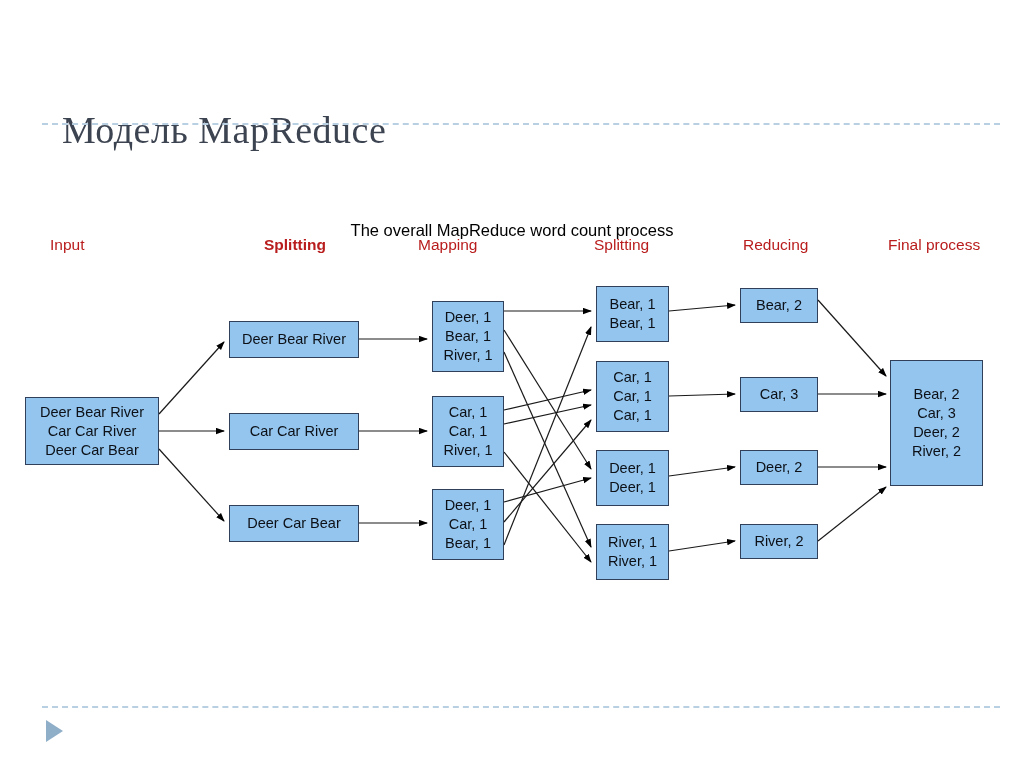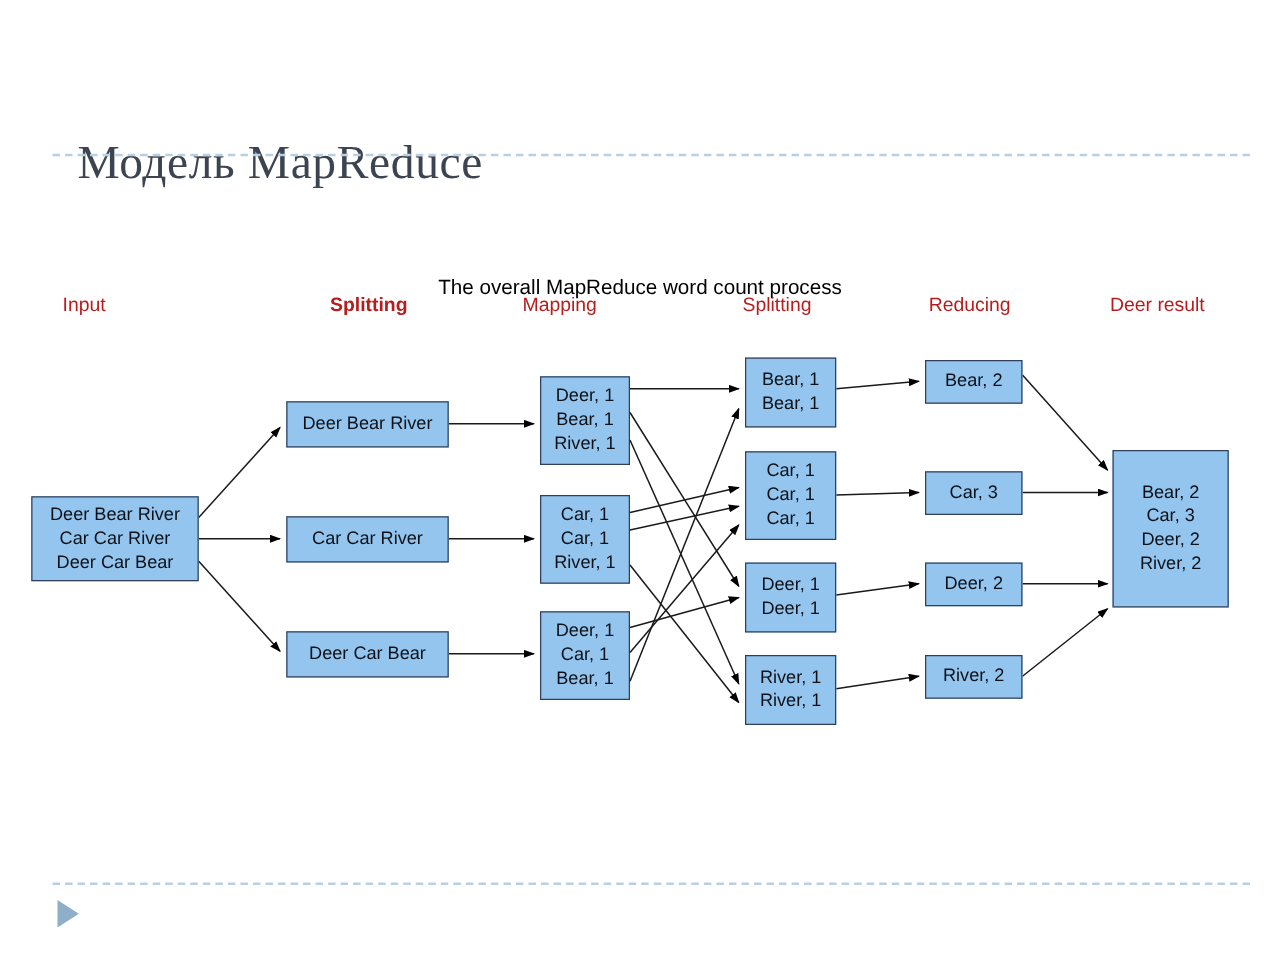--- a/index.html
+++ b/index.html
@@ -116,21 +116,21 @@
   <div id="title-rule" style="border-top-color: rgb(185, 208, 227);"></div>
 
   <div id="diagram">
     <div class="diagram-caption">The overall MapReduce word count process</div>
 
     <div class="col-header" style="left: 50px;">Input</div>
     <div class="col-header" style="left: 264px; font-weight: bold;">Splitting</div>
     <div class="col-header" style="left: 418px;">Mapping</div>
     <div class="col-header" style="left: 594px;">Splitting</div>
     <div class="col-header" style="left: 743px;">Reducing</div>
-    <div class="col-header" style="left: 888px;">Deer result</div>
+    <div class="col-header" style="left: 888px;">Final process</div>
 
     <svg id="svg-links" viewBox="0 0 1024 767">
       <defs>
         <marker id="ah" markerWidth="9" markerHeight="9" refX="8" refY="3.2" orient="auto" markerUnits="userSpaceOnUse">
           <path d="M0,0 L9,3.2 L0,6.4 z" fill="#000"></path>
         </marker>
       </defs>
       <g fill="none" stroke="#1a1a1a" stroke-width="1.2" marker-end="url(#ah)">
 
         <path d="M159,414 L224,342"></path>

